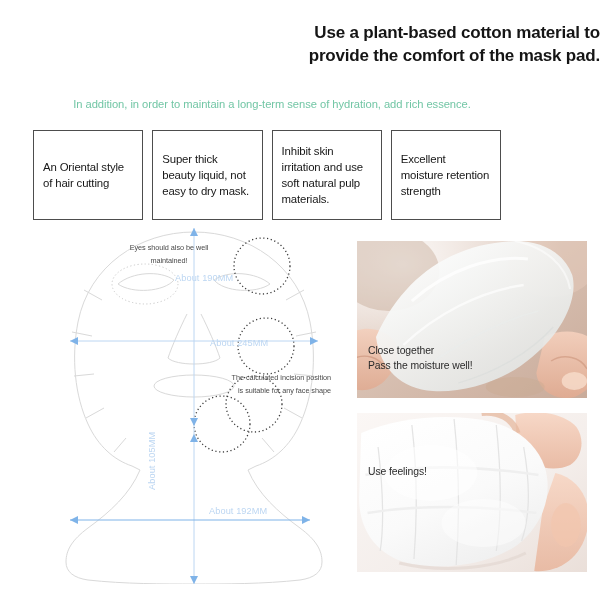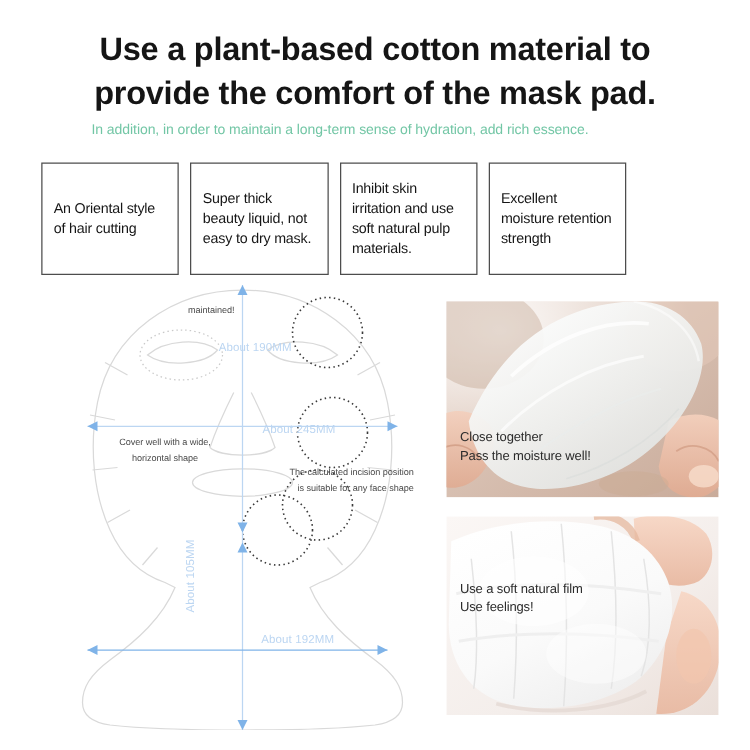--- a/index.html
+++ b/index.html
@@ -15,22 +15,22 @@
     font-family: "Liberation Sans", sans-serif;
     color: #1a1a1a;
   }
 
   
   #headline {
     position: absolute;
     left: 0;
     top: 22px;
     width: 600px;
-    text-align: center;
-    font-size: 26px;
+    text-align: right;
+    font-size: 17px;
     font-weight: 700;
     line-height: 1.33;
     letter-spacing: -0.2px;
     color: #151515;
   }
   #headline .hl-line { display: block; }
 
   #subhead {
     position: absolute;
     left: 0;
@@ -116,20 +116,21 @@
   #note-cover { left: 27px;  top: 120px; text-align: center; width: 122px; }
   #note-incis { left: 112px; top: 144px; text-align: right;  width: 175px; }
   .note span { display: block; }
 
   
   .photo {
     position: absolute;
     left: 357px;
     width: 218px;
     overflow: hidden;
+    padding-left: 12px;
   }
   #photo-top    { top: 13px;  height: 157px; }
   #photo-bottom { top: 185px; height: 159px; }
 
   .photo-canvas {
     position: absolute;
     inset: 0;
     width: 100%;
     height: 100%;
   }
@@ -247,27 +248,24 @@
         <line x1="26" y1="292" x2="266" y2="292"></line>
       </g>
     </svg>
 
     <div class="dim-label" id="dim-190">About 190MM</div>
     <div class="dim-label" id="dim-245">About 245MM</div>
     <div class="dim-label" id="dim-192">About 192MM</div>
     <div class="dim-label" id="dim-105">About 105MM</div>
 
     <div class="note" id="note-eyes">
+      <span>Eyes should also be well</span>
       <span>maintained!</span>
     </div>
 
-    <div class="note" id="note-cover">
-      <span>Cover well with a wide,</span>
-      <span>horizontal shape</span>
-    </div>
 
     <div class="note" id="note-incis">
       <span>The calculated incision position</span>
       <span>is suitable for any face shape</span>
     </div>
   </div>
 
   <div class="photo" id="photo-top">
     <svg class="photo-canvas" viewBox="0 0 218 157" preserveAspectRatio="none">
       <defs>
@@ -359,18 +357,17 @@
         <path d="M8 62 C 50 52, 108 52, 172 62"></path>
         <path d="M10 100 C 56 92, 114 92, 170 100"></path>
       </g>
 
       <ellipse cx="70" cy="60" rx="44" ry="28" fill="#ffffff" opacity="0.55"></ellipse>
       <ellipse cx="120" cy="110" rx="40" ry="24" fill="#ffffff" opacity="0.45"></ellipse>
 
       <path d="M40 150 C 80 160, 130 156, 160 140" fill="none" stroke="#e2d7d1" stroke-width="3" opacity="0.7"></path>
     </svg>
     <div class="photo-caption" id="caption-bottom">
-      <span>Use a soft natural film</span>
       <span>Use feelings!</span>
     </div>
   </div>
 
 </div>
 
 </body></html>

